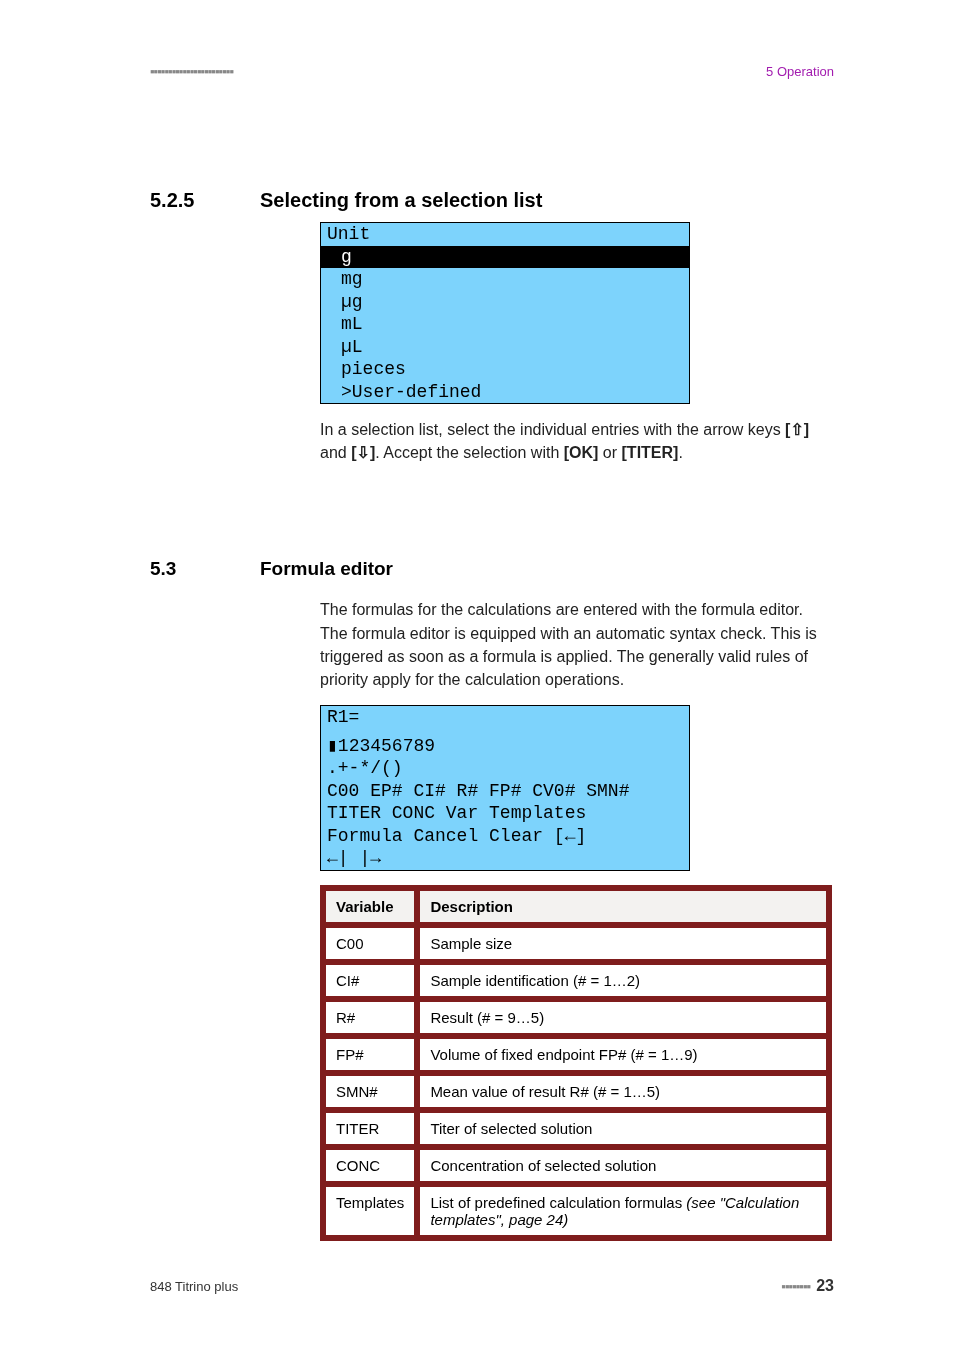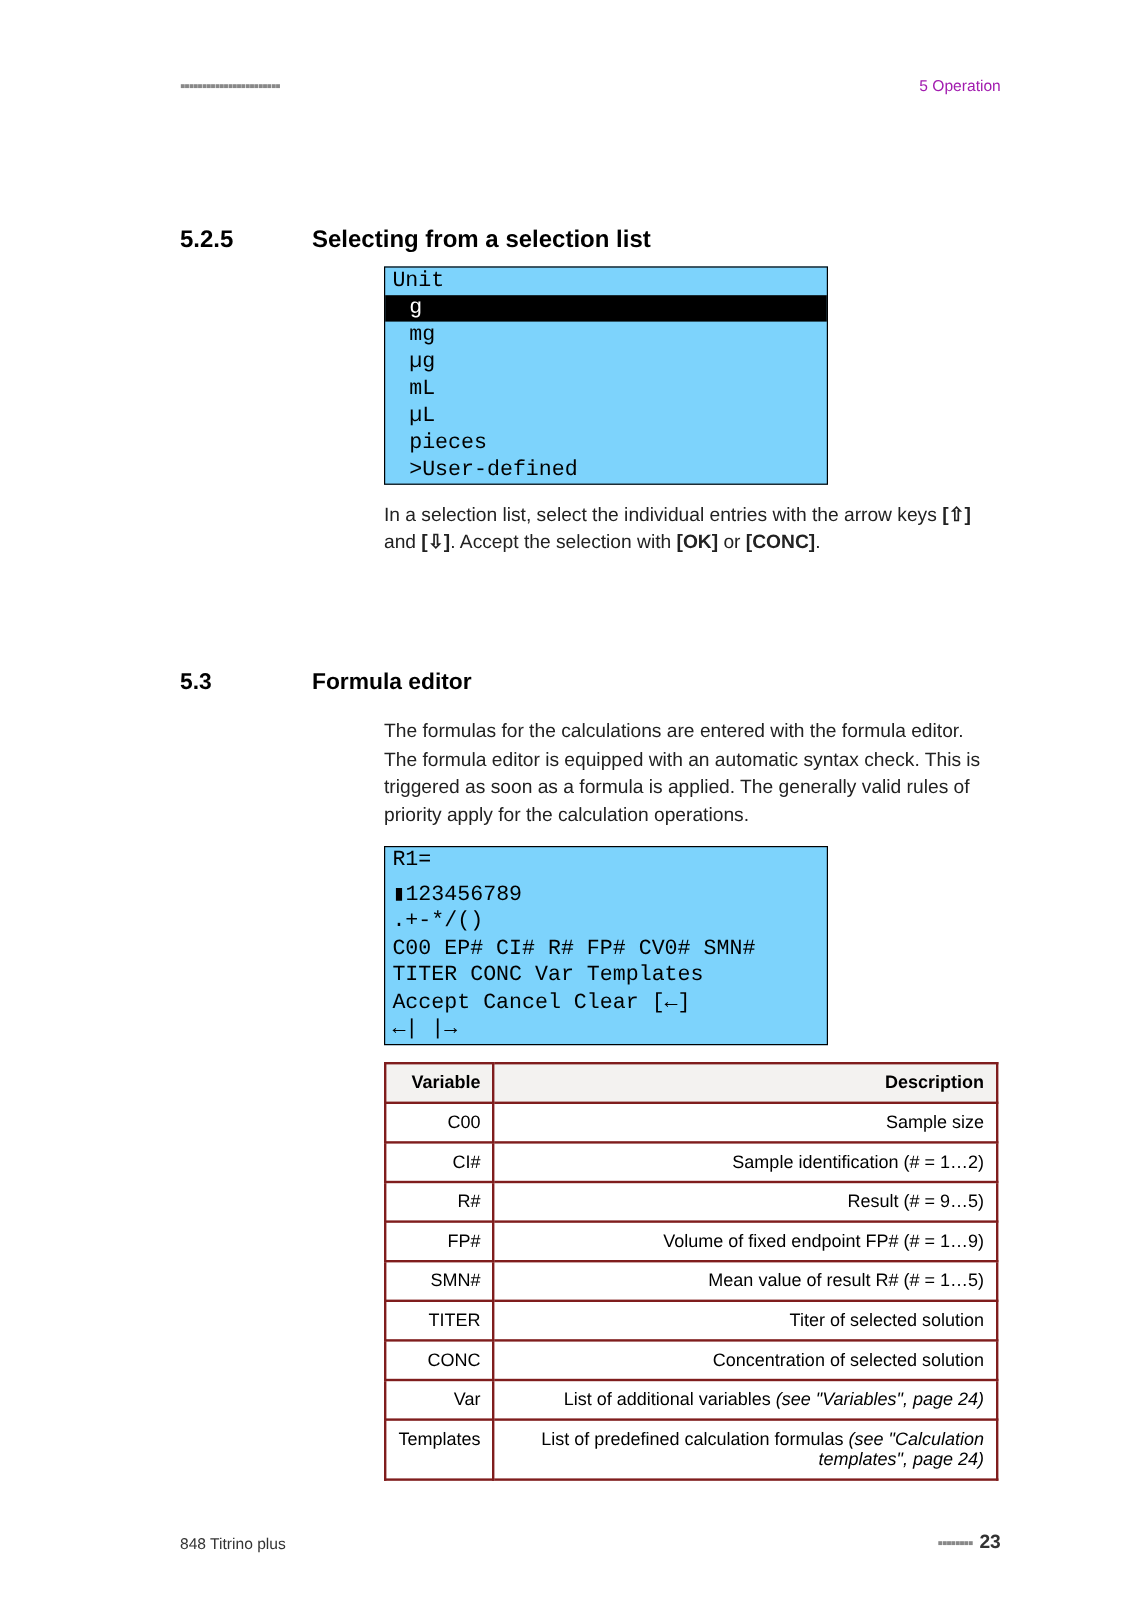--- a/index.html
+++ b/index.html
@@ -77,23 +77,23 @@
   .screenshot-box .selected.tight { padding-left: 20px; }
   .screenshot-box .row-wide { padding: 0 6px; }
   strong { font-weight: 700; }
   table.var-table {
     border-collapse: collapse;
     width: 512px;
     margin: 8px 0 0 0;
     font-size: 15px;
   }
   table.var-table th, table.var-table td {
-    border: 2px solid #7f1d1d;
+    border: 6px solid #7f1d1d;
     padding: 7px 10px;
-    text-align: right;
+    text-align: left;
     vertical-align: top;
   }
   table.var-table th {
     font-weight: 700;
     background: #f3f2f0;
   }
   .footer {
     position: absolute;
     bottom: 55px;
     left: 150px;
@@ -129,40 +129,40 @@
       <div class="selected tight">g</div>
       <div class="row">mg</div>
       <div class="row">µg</div>
       <div class="row">mL</div>
       <div class="row">µL</div>
       <div class="row">pieces</div>
       <div class="row">&gt;User-defined</div>
     </div>
 
     <p class="body-text">
-      <span>In a selection list, select the individual entries with the arrow keys </span><strong>[⇧]</strong><span> and </span><strong>[⇩]</strong><span>. Accept the selection with </span><strong>[OK]</strong><span> or </span><strong>[CONC]</strong><span>.</span>
+      <span>In a selection list, select the individual entries with the arrow keys </span><strong>[⇧]</strong><span> and </span><strong>[⇩]</strong><span>. Accept the selection with </span><strong>[OK]</strong><span> or </span><strong>[TITER]</strong><span>.</span>
     </p>
   </div>
 
   <div class="h3">
     <span class="num">5.3</span><span>Formula editor</span>
   </div>
 
   <div class="body-block">
     <p class="body-text">The formulas for the calculations are entered with the formula editor. The formula editor is equipped with an automatic syntax check. This is triggered as soon as a formula is applied. The generally valid rules of priority apply for the calculation operations.</p>
 
     <div class="screenshot-box">
       <div class="title-row">R1=</div>
       <div class="selected"> </div>
       <div style="height:6px;"></div>
       <div class="row-wide">▮123456789</div>
       <div class="row-wide">.+-*/()</div>
       <div class="row-wide">C00 EP# CI# R# FP# CV0# SMN#</div>
       <div class="row-wide">TITER CONC Var Templates</div>
-      <div class="row-wide">Accept Cancel Clear [←]</div>
+      <div class="row-wide">Formula Cancel Clear [←]</div>
       <div class="row-wide">←| |→</div>
     </div>
 
     <table class="var-table">
       <thead>
         <tr>
           <th>Variable</th>
           <th>Description</th>
         </tr>
       </thead>
@@ -187,26 +187,20 @@
           <td>SMN#</td>
           <td>Mean value of result R# (# = 1…5)</td>
         </tr>
         <tr>
           <td>TITER</td>
           <td>Titer of selected solution</td>
         </tr>
         <tr>
           <td>CONC</td>
           <td>Concentration of selected solution</td>
-        </tr>
-        <tr>
-          <td>Var</td>
-          <td>
-            <span>List of additional variables </span><em>(see "Variables", page 24)</em>
-          </td>
         </tr>
         <tr>
           <td>Templates</td>
           <td>
             <span>List of predefined calculation formulas </span><em>(see "Calculation templates", page 24)</em>
           </td>
         </tr>
       </tbody>
     </table>
   </div>

